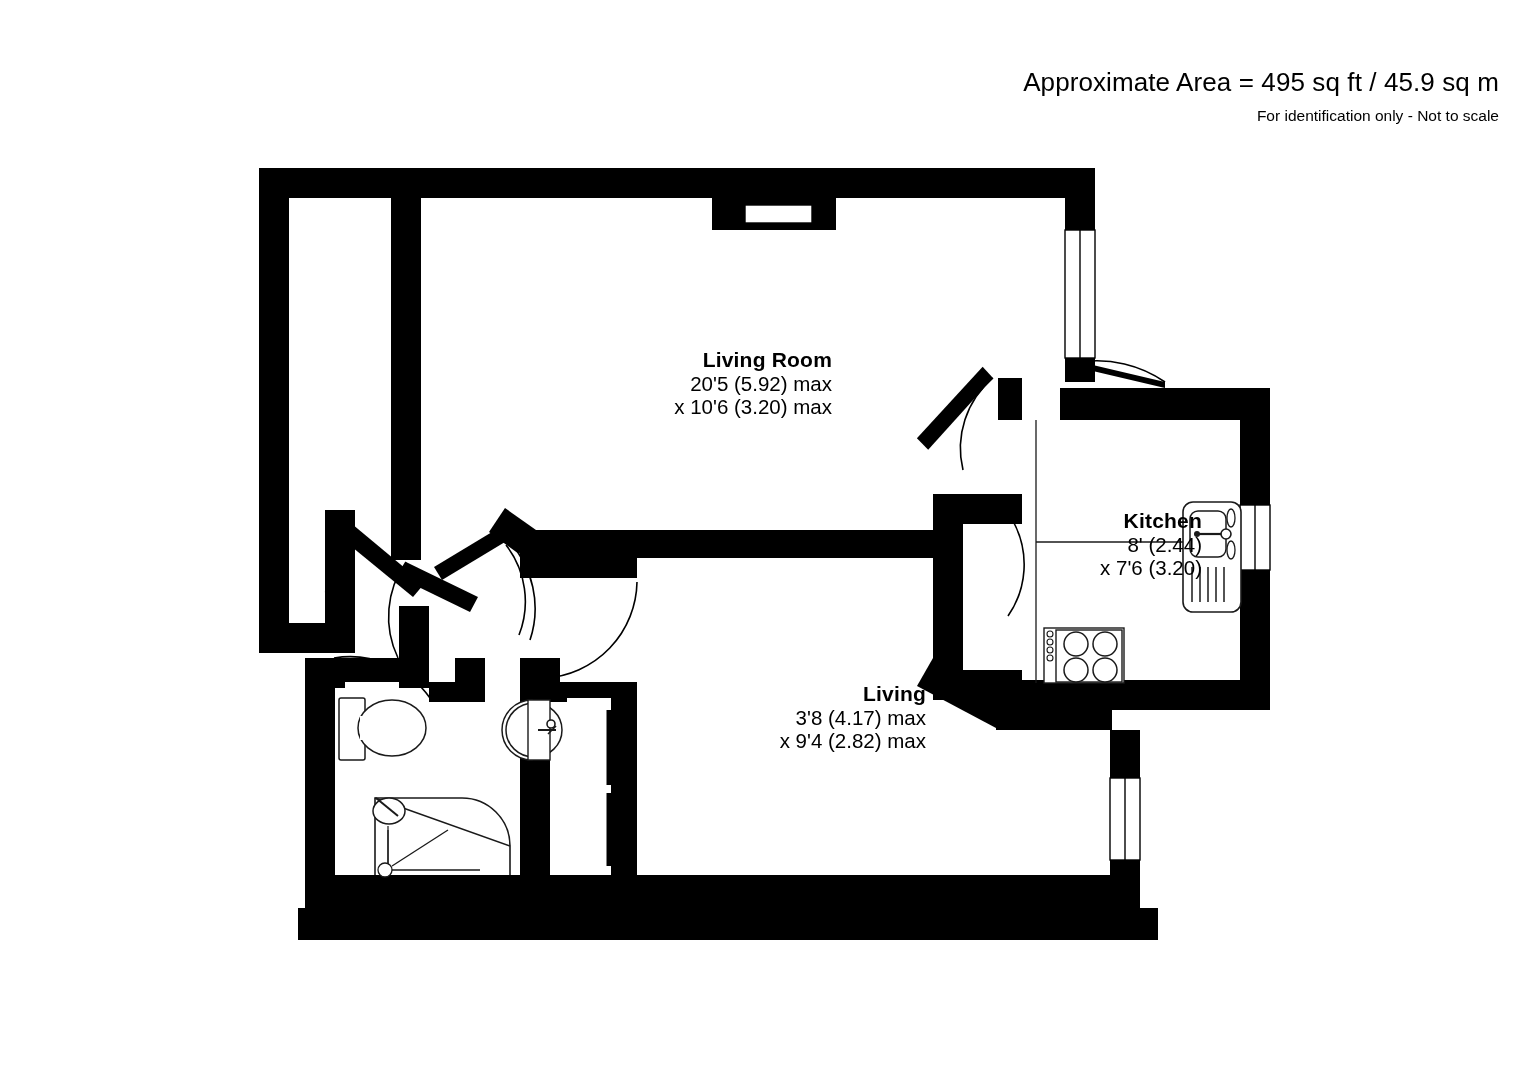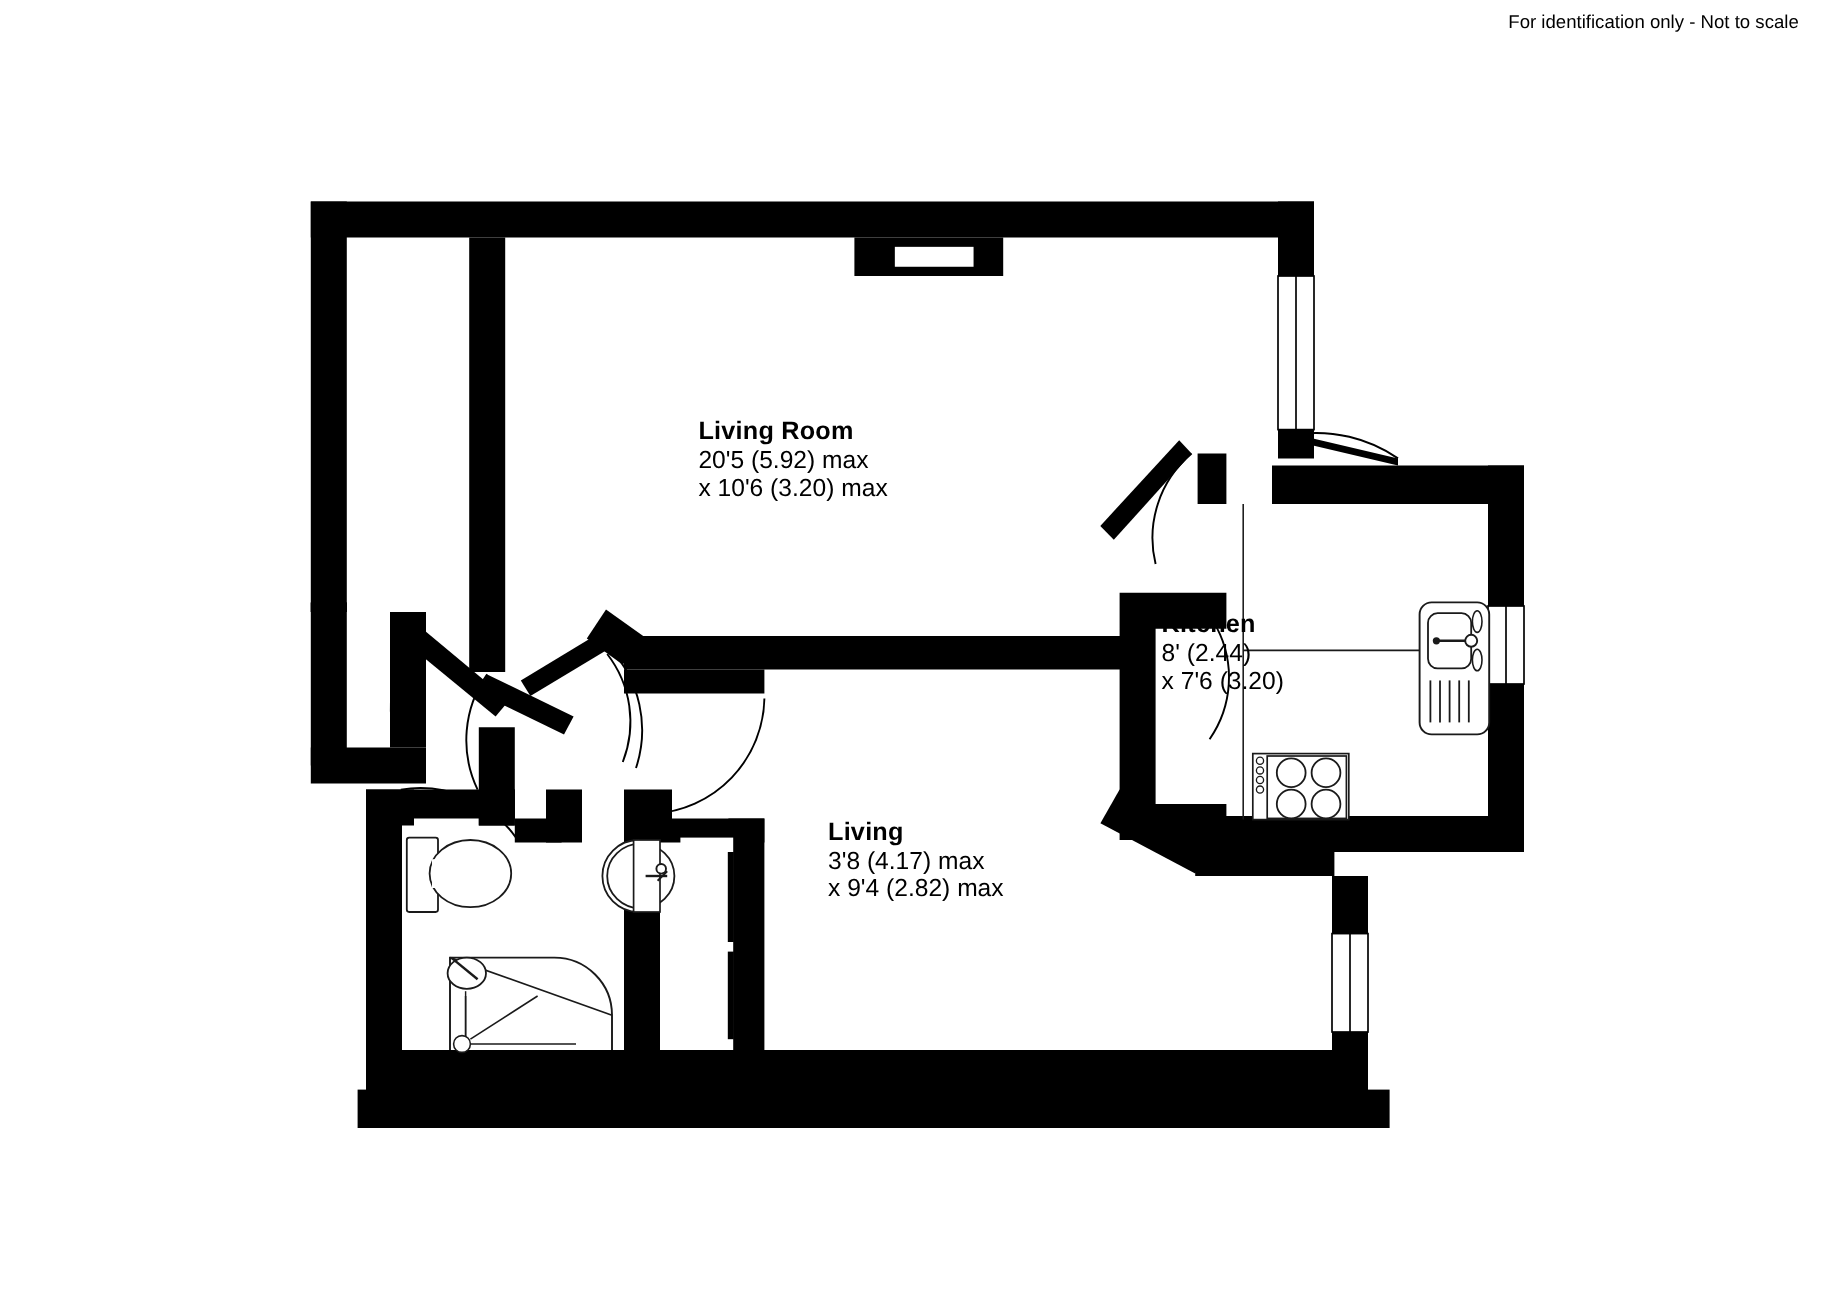--- a/index.html
+++ b/index.html
@@ -51,51 +51,52 @@
     width: 1527px;
     height: 810px;
   }
   #plan-svg {
     display: block;
   }
 
   
   .room-label {
     position: absolute;
-    text-align: left;
+    text-align: right;
     line-height: 1.13;
     white-space: nowrap;
   }
   .room-name {
     font-size: 21px;
     font-weight: bold;
     letter-spacing: 0.2px;
   }
   .room-dim {
     font-size: 20.5px;
     font-weight: normal;
   }
 
   #label-living { left: 582px; top: 348px; width: 250px; }
-  #label-kitchen { left: 968px; top: 509px; width: 196px; }
+  #label-kitchen { left: 1006px; top: 509px; width: 196px; }
   #label-bedroom { left: 690px; top: 682px; width: 236px; }
 
   
   #footer {
     position: absolute;
     left: 0;
     top: 985px;
     width: 1527px;
     height: 95px;
   }
 </style>
 </head>
 <body>
 
 <div id="header">
+  <div id="area-line">Approximate Area = 495 sq ft / 45.9 sq m</div>
   <div id="scale-note">For identification only - Not to scale</div>
 </div>
 
 <div id="plan-wrap">
 <svg id="plan-svg" width="1527" height="810" viewBox="0 0 1527 810" xmlns="http://www.w3.org/2000/svg">
 
   <g fill="#000000">
 
     <path d="M259,38 L1095,38 L1095,68 L259,68 Z"></path>
 

